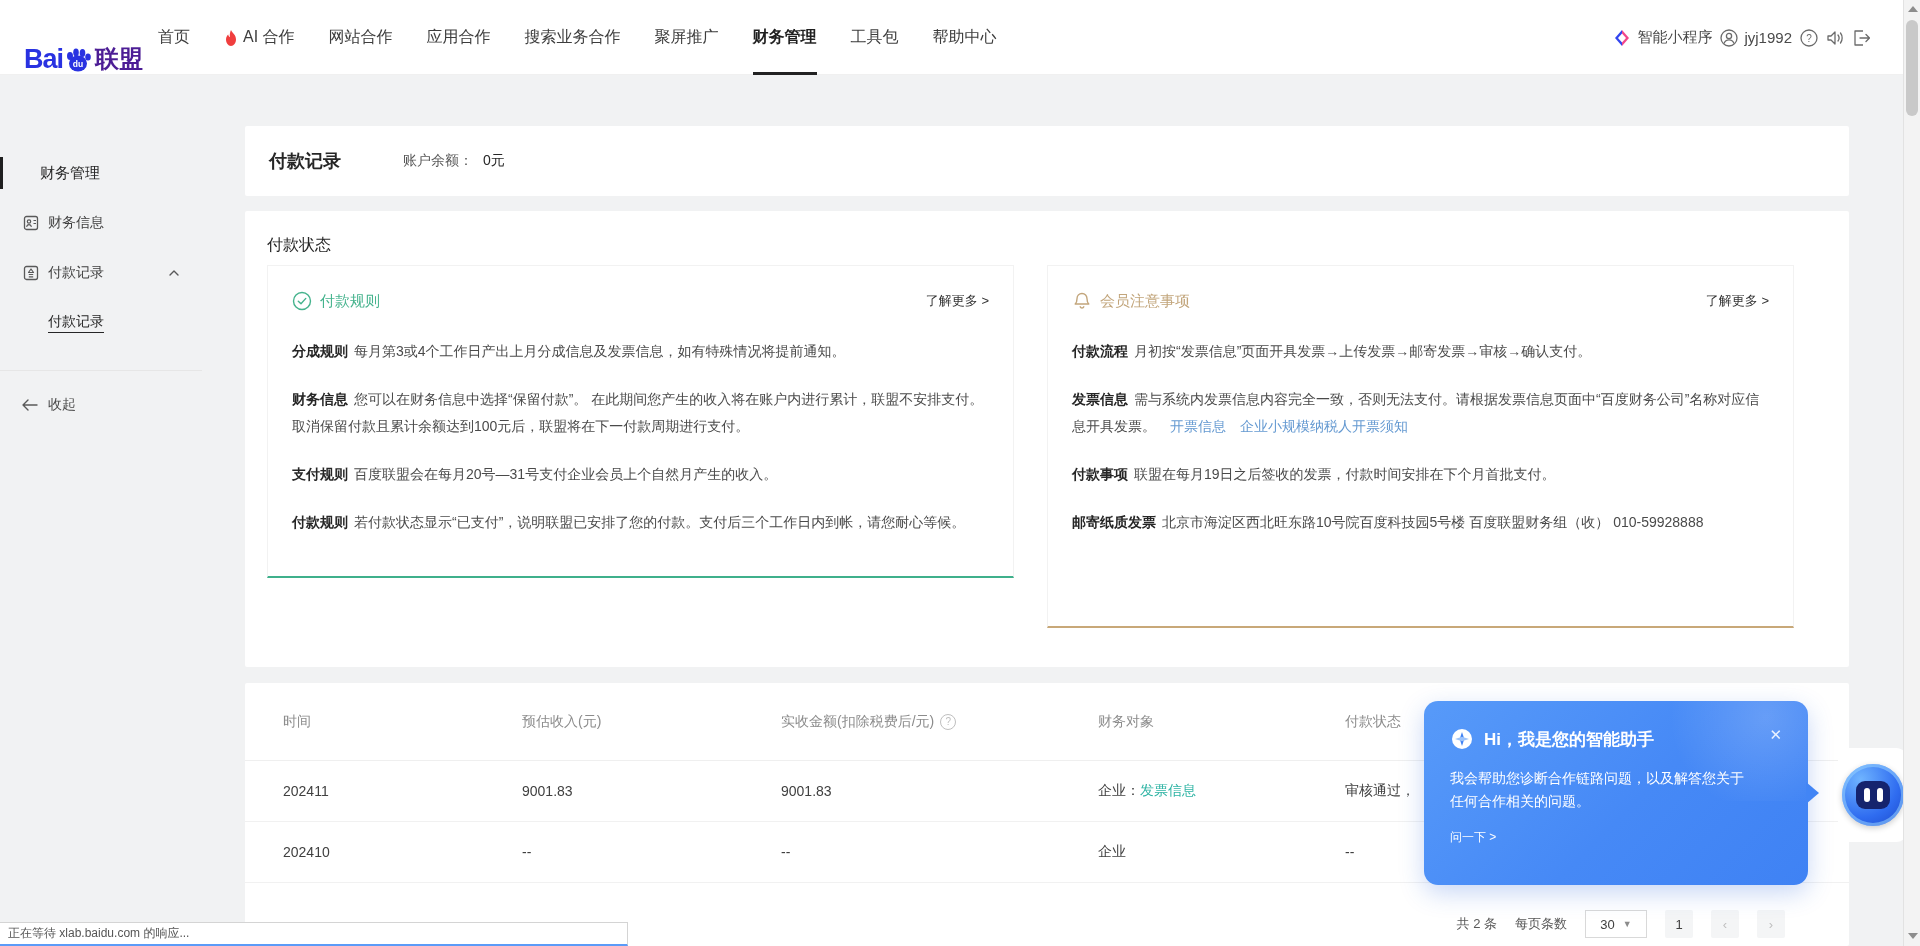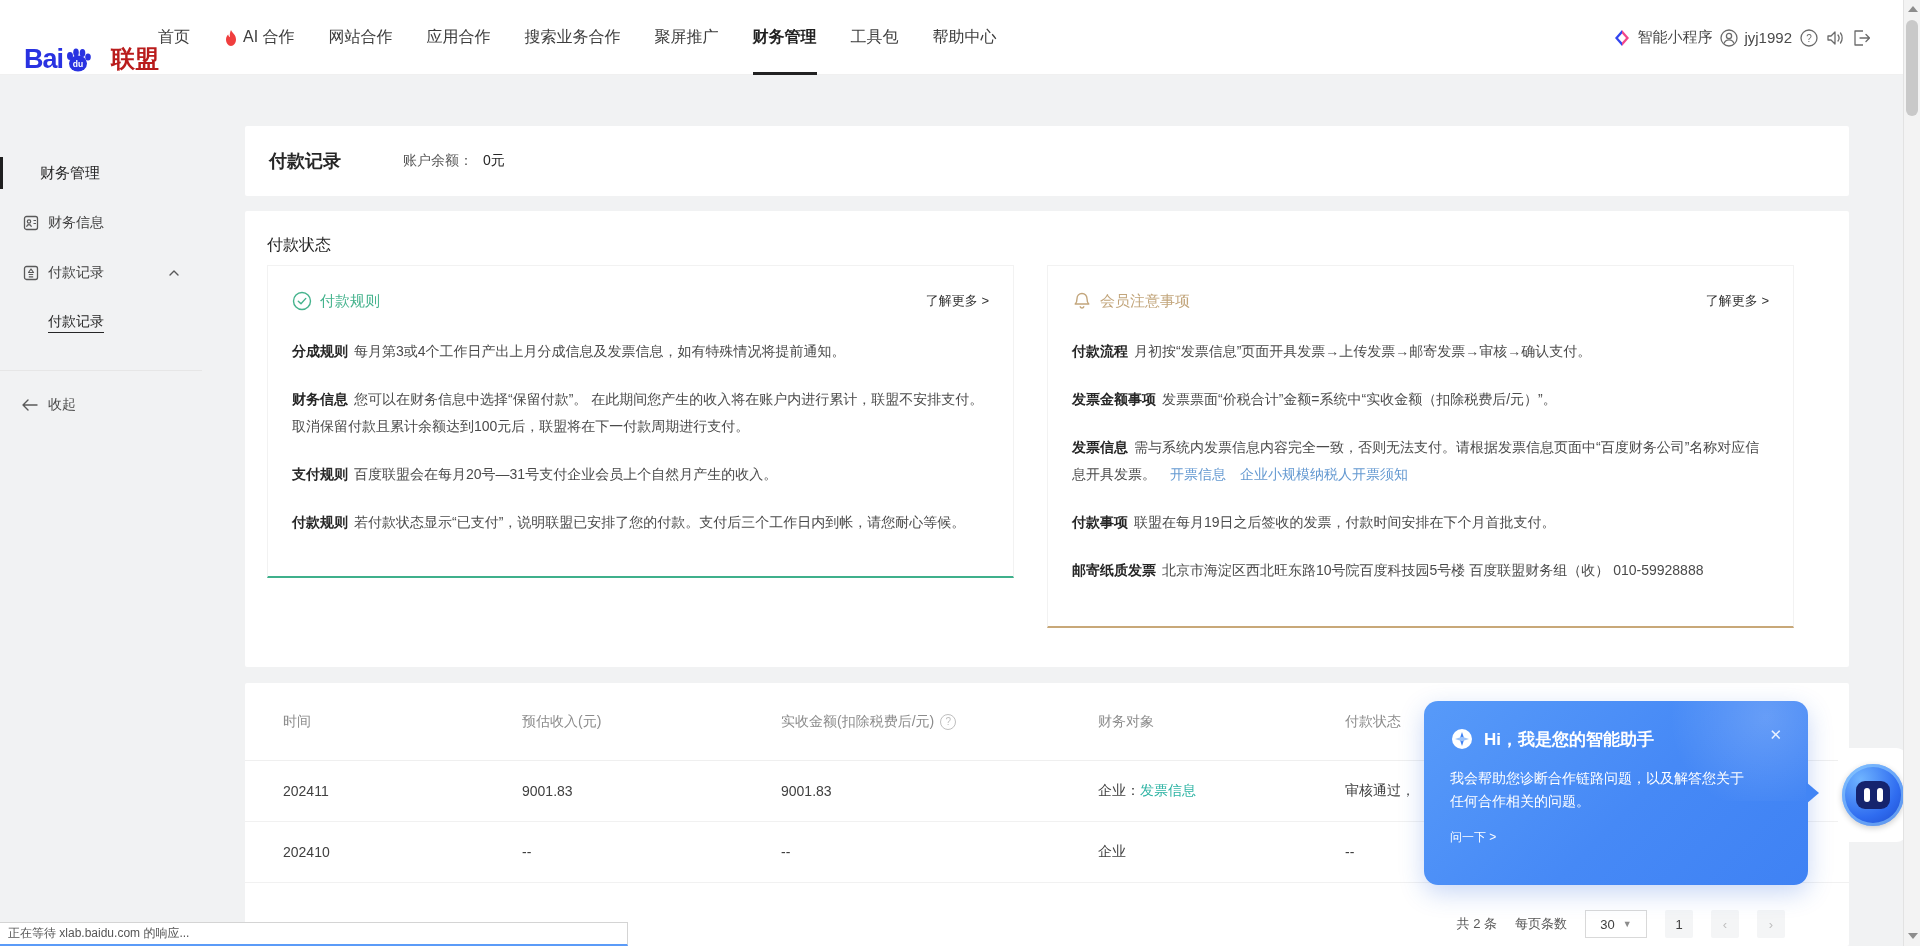--- a/index.html
+++ b/index.html
@@ -5,21 +5,21 @@
   * { margin:0; padding:0; box-sizing:border-box; }
   html,body { background:#e9eaec; }
   body { font-family:"Liberation Sans","DejaVu Sans",sans-serif; }
   .screen { position:relative; width:1920px; height:946px; background:#f1f2f3; overflow:hidden; }
 
   
   .topnav { position:absolute; left:0; top:0; width:1920px; height:75px; background:#fff;
             border-bottom:1px solid #f0f0f0; display:flex; align-items:center; z-index:5; }
   .logo { position:absolute; left:24px; top:0; height:75px; display:flex; align-items:flex-end; gap:0; }
   .logo .bai { color:#2932e1; font-size:27px; font-weight:bold; letter-spacing:-1px; }
-  .logo .union { color:#b91c1c; font-size:24px; font-weight:bold; margin-left:18px; }
+  .logo .union { color:#4c1d95; font-size:24px; font-weight:bold; margin-left:2px; }
   .nav-items { position:absolute; left:158px; top:0; height:75px; display:flex; align-items:center; gap:34px; }
   .nav-item { position:relative; height:75px; display:flex; align-items:center; gap:5px;
               font-size:16px; color:#3d3d3d; cursor:pointer; white-space:nowrap; }
   .nav-item.active { color:#1f1f1f; font-weight:bold; }
   .nav-item.active::after { content:""; position:absolute; left:0; right:0; bottom:0; height:3px; background:#222; }
   .nav-right { position:absolute; right:50px; top:0; height:75px; display:flex; align-items:center; gap:8px; }
   .nav-right .cluster { display:flex; align-items:center; gap:6px; font-size:15px; color:#4a4a4a; cursor:pointer; }
   .icon16 { width:18px; height:18px; display:inline-block; }
 
   
@@ -314,23 +314,20 @@
             <path d="M8.2 15.8a1.9 1.9 0 0 0 3.6 0" fill="none" stroke="#c2a57b" stroke-width="1.4" stroke-linecap="round"></path>
           </svg>
         </span>
         <span class="rt">会员注意事项</span>
         <span class="more-link">了解更多 &gt;</span>
       </div>
       <p class="rule-item">
         <b>付款流程</b><span>月初按“发票信息”页面开具发票→上传发票→邮寄发票→审核→确认支付。</span>
       </p>
       <p class="rule-item">
-        <b>发票金额事项</b><span>发票票面“价税合计”金额=系统中“实收金额（扣除税费后/元）”。</span>
-      </p>
-      <p class="rule-item">
         <b>发票信息</b><span>需与系统内发票信息内容完全一致，否则无法支付。请根据发票信息页面中“百度财务公司”名称对应信息开具发票。</span><span class="blue-link">开票信息</span><span class="blue-link">企业小规模纳税人开票须知</span>
       </p>
       <p class="rule-item">
         <b>付款事项</b><span>联盟在每月19日之后签收的发票，付款时间安排在下个月首批支付。</span>
       </p>
       <p class="rule-item">
         <b>邮寄纸质发票</b><span>北京市海淀区西北旺东路10号院百度科技园5号楼 百度联盟财务组（收） 010-59928888</span>
       </p>
     </div>
   </section>

